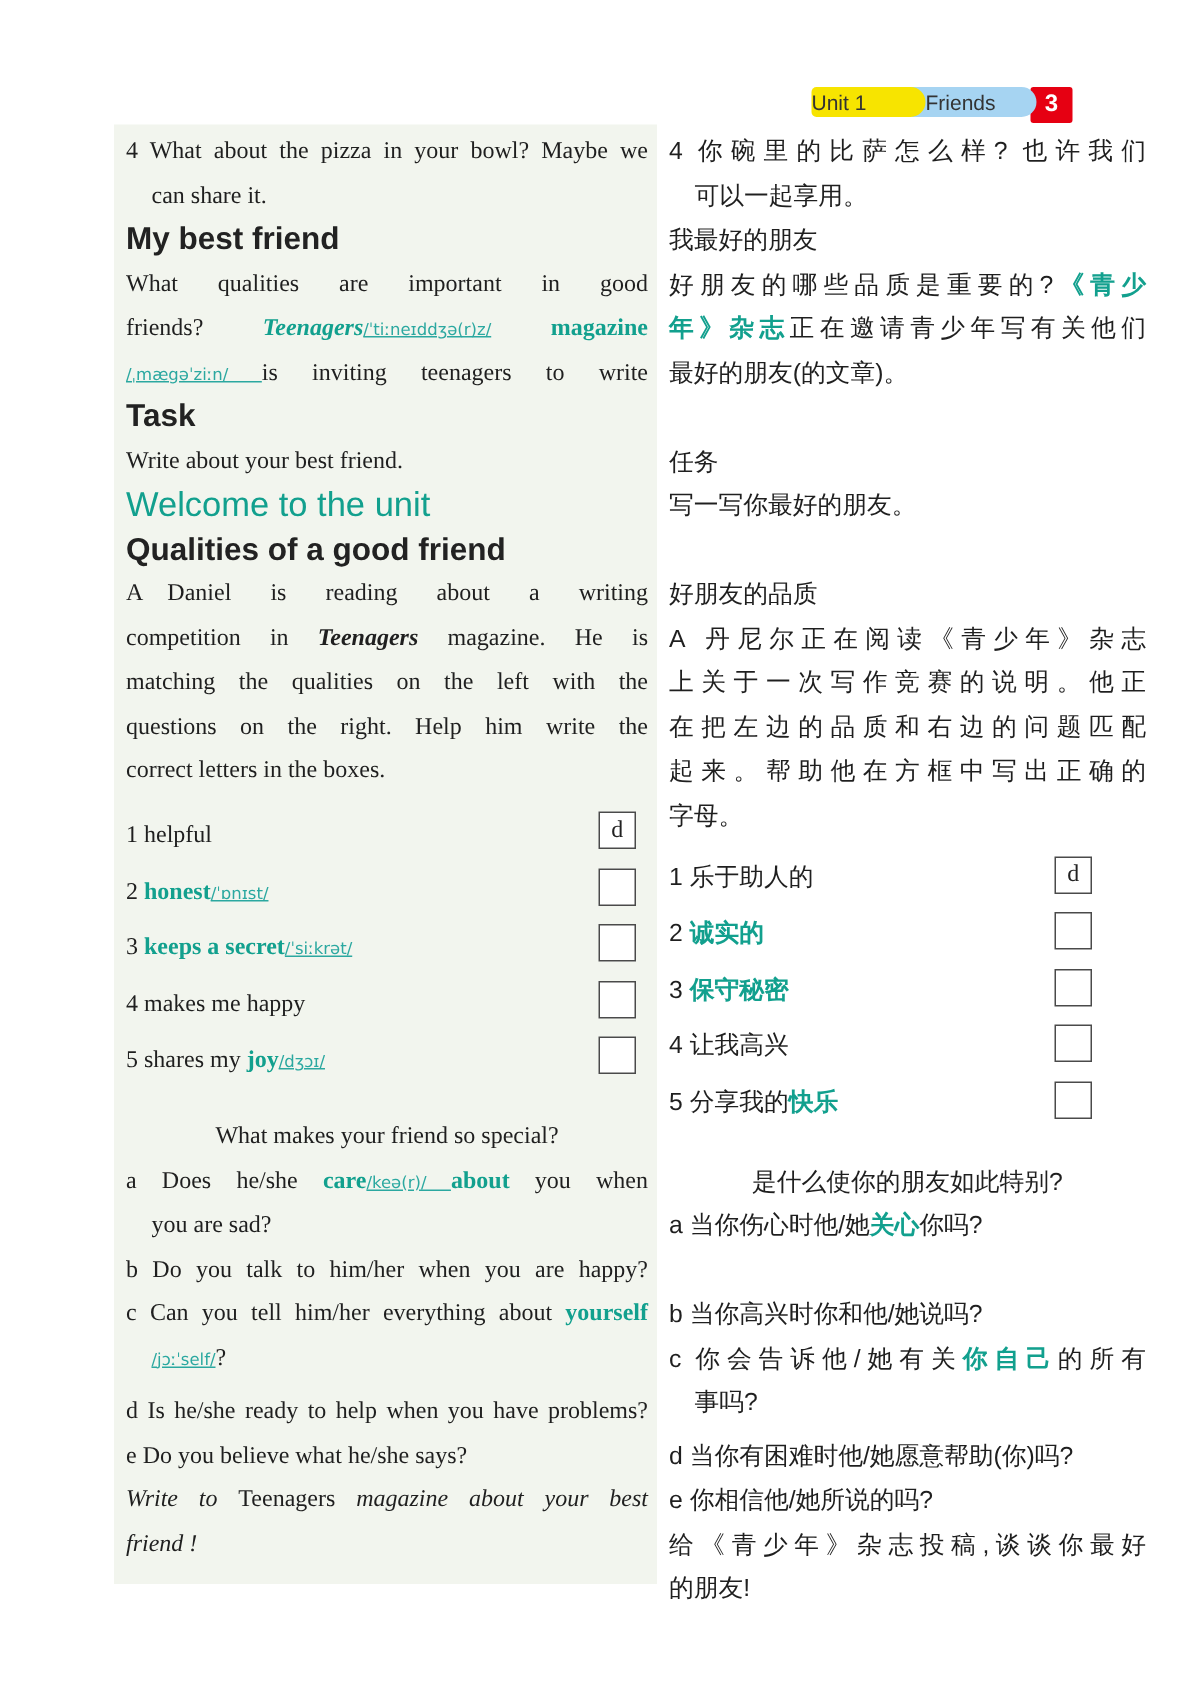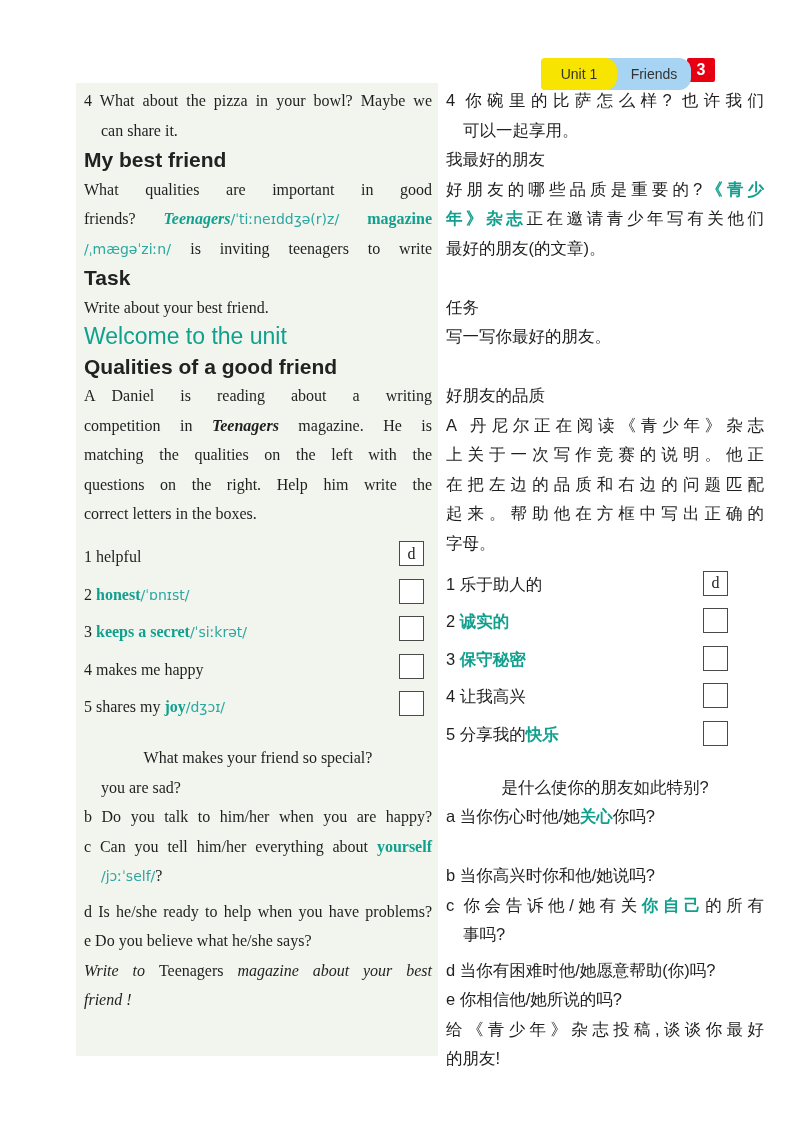--- a/index.html
+++ b/index.html
@@ -7,21 +7,21 @@
     --red:#e60012; --panel:#f2f5ee; --ink:#1f1f1f;
   }
   *{box-sizing:border-box;}
   html,body{margin:0;padding:0;}
   body{
     width:800px;height:1125px;background:#ffffff;position:relative;
     font-family:"Liberation Serif",serif;color:var(--ink);
   }
   
   .hdr-tabs{position:absolute;top:58px;left:541px;height:24px;display:flex;}
-  .tab{height:32px;display:flex;align-items:center;justify-content:center;
+  .tab{height:20px;display:flex;align-items:center;justify-content:flex-start;
        font-family:"Liberation Sans",sans-serif;font-size:14px;color:#333;}
   .tab-unit{width:76px;background:var(--yellow);border-radius:4px 12px 12px 4px;z-index:2;}
   .tab-title{width:86px;margin-left:-12px;background:var(--blue);
              border-radius:4px 12px 12px 4px;padding-left:12px;z-index:1;}
   .pagenum{position:absolute;top:58px;left:687px;width:28px;height:24px;
            background:var(--red);color:#fff;font-family:"Liberation Sans",sans-serif;
            font-weight:bold;font-size:16px;display:flex;align-items:center;
            justify-content:center;border-radius:2px;}
   
   .left-panel{position:absolute;left:76px;top:83px;width:362px;height:973px;background:var(--panel);}
@@ -41,21 +41,21 @@
        font-family:"Liberation Serif",serif;font-size:16px;color:#222;flex:none;}
   .col-right .box{margin-right:36px;}
   .col-left .box{margin-right:8px;}
   
   .en{}
   .enb{font-weight:normal;}
   .eni{font-style:italic;}
   .enbi{font-weight:bold;font-style:italic;}
   .tb{color:var(--teal);font-weight:bold;}
   .tbi{color:var(--teal);font-weight:bold;font-style:italic;}
-  .ph{color:var(--ph-teal);font-family:"DejaVu Sans",sans-serif;font-size:14px;}
+  .ph{color:var(--ph-teal);font-family:"DejaVu Sans",sans-serif;font-size:11px;text-decoration:underline;}
   .sans{font-family:"Liberation Sans",sans-serif;font-weight:bold;font-size:21px;color:#222;}
   .sanst{font-family:"Liberation Sans",sans-serif;font-weight:normal;font-size:23px;color:var(--teal);text-align:center;}
   .cn{font-family:"Liberation Sans",sans-serif;}
   .cnb{font-family:"Liberation Sans",sans-serif;font-weight:normal;}
   .cnt{font-family:"Liberation Sans",sans-serif;font-weight:bold;color:var(--teal);}
 </style>
 </head>
 <body>
 
 <div class="hdr-tabs">
@@ -99,20 +99,21 @@
     </div>
     <div class="lrow">
       <span class="rowtext"><span class="en">4 makes me happy</span></span>
       <span class="box"></span>
     </div>
     <div class="lrow">
       <span class="rowtext"><span class="en">5 shares my </span><span class="tb">joy</span><span class="ph">/dʒɔɪ/</span></span>
       <span class="box"></span>
     </div>
     <div class="ln center"><span class="enb">What makes your friend so special?</span></div>
+    <div class="ln j"><span class="en">a Does he/she </span><span class="tb">care</span><span class="ph">/keə(r)/ </span><span class="tb">about</span><span class="en"> you when</span></div>
     <div class="ln ind"><span class="en">you are sad?</span></div>
     <div class="ln j"><span class="en">b Do you talk to him/her when you are happy?</span></div>
     <div class="ln j"><span class="en">c Can you tell him/her everything about </span><span class="tb">yourself</span></div>
     <div class="ln ind"><span class="ph">/jɔːˈself/</span><span class="en">?</span></div>
     <div class="spacer"></div>
     <div class="ln j"><span class="en">d Is he/she ready to help when you have problems?</span></div>
     <div class="ln"><span class="en">e Do you believe what he/she says?</span></div>
     <div class="ln j"><span class="eni">Write to </span><span class="en">Teenagers</span><span class="eni"> magazine about your best</span></div>
     <div class="ln"><span class="eni">friend !</span></div>
   </div>

